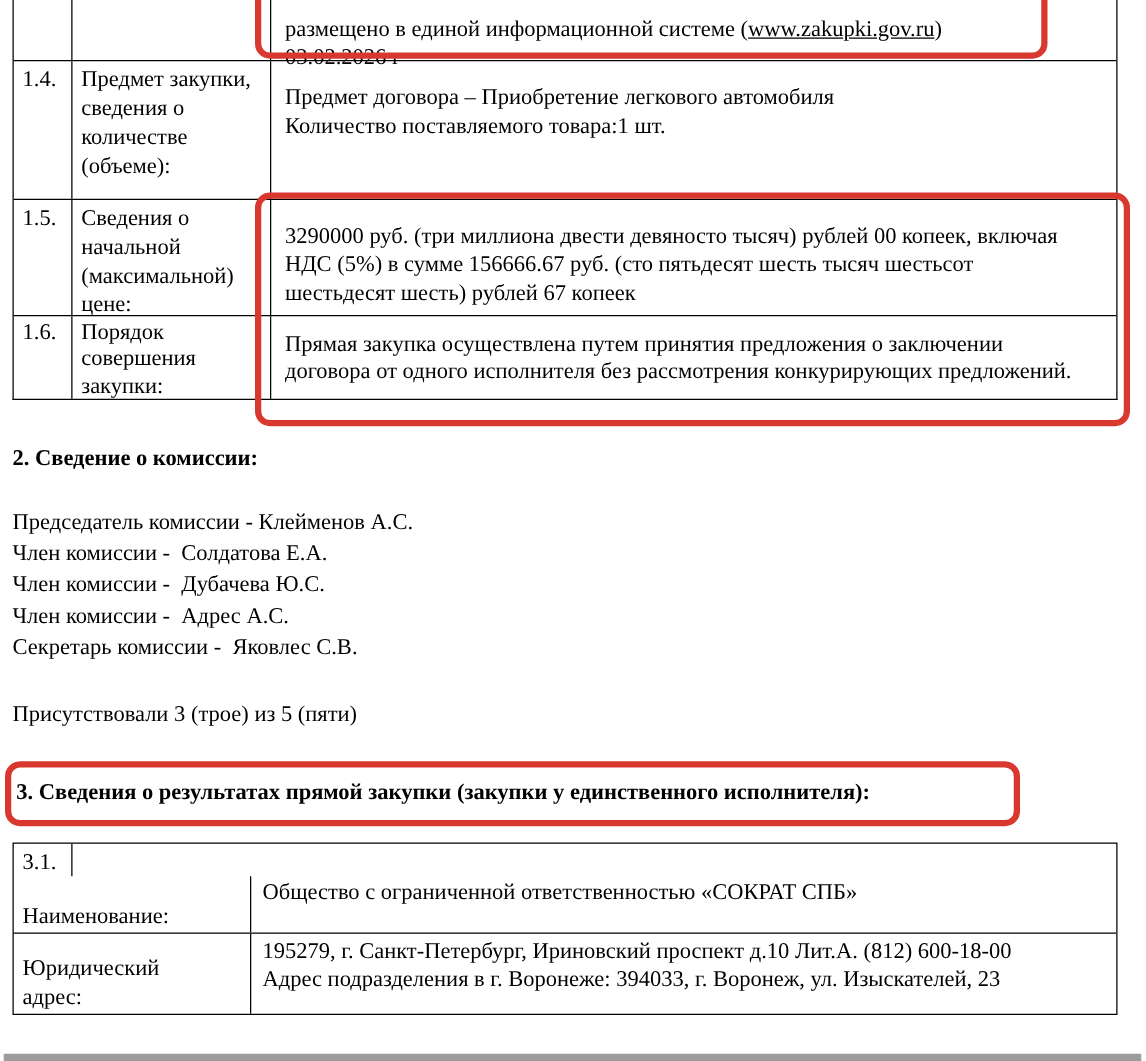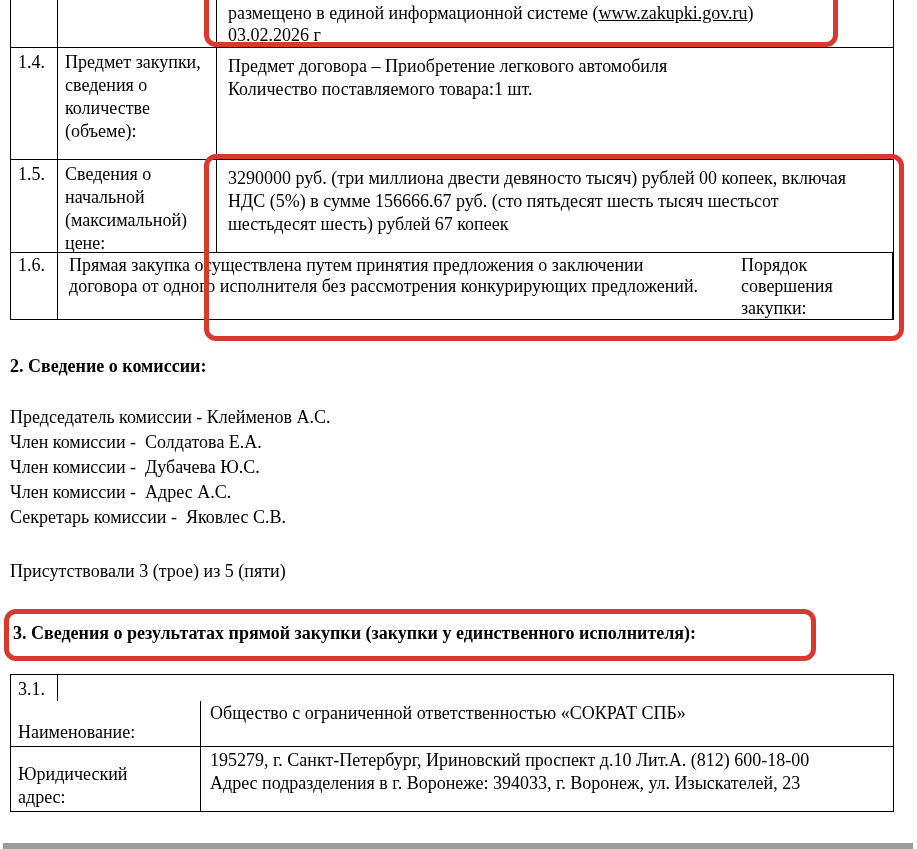--- a/index.html
+++ b/index.html
@@ -21,21 +21,21 @@
   }
   .t1 .row { display: flex; border-bottom: 1.6px solid #000; }
   .t1 .row:last-child { border-bottom: none; flex: 1; }
   .r0 { height: 49px; }
   .r14 { height: 114px; }
   .r15 { height: 93px; }
 
   .c { font-size: 18px; line-height: 23px; }
   .num { width: 47px; border-right: 1.6px solid #000; padding: 3px 2px 0 7px; }
   .lab { width: 159px; border-right: 1.6px solid #000; padding: 3px 10px 0 7px; }
-  .val { flex: 1; padding: 7px 22px 0 11px; }
+  .val { flex: 1; padding: 7px 22px 0 11px; margin-top: 10px; }
   .r0 .val { padding-top: 2px; line-height: 22px; }
   .r16 .num, .r16 .lab, .r16 .val { line-height: 21.5px; padding-top: 2px; }
 
   .lnk { color: #000; text-decoration: underline; cursor: pointer; }
 
   
   .redbox {
     position: absolute;
     border: 5.5px solid #d8382e;
     border-radius: 12px;
@@ -101,22 +101,22 @@
     </div>
 
     <div class="row r15">
       <div class="c num">1.5.</div>
       <div class="c lab">Сведения о начальной (максимальной) цене:</div>
       <div class="c val">3290000 руб. (три миллиона двести девяносто тысяч) рублей 00 копеек, включая НДС (5%) в сумме 156666.67 руб. (сто пятьдесят шесть тысяч шестьсот шестьдесят шесть) рублей 67 копеек</div>
     </div>
 
     <div class="row r16">
       <div class="c num">1.6.</div>
+      <div class="c lab">Порядок совершения закупки:</div>
       <div class="c val">Прямая закупка осуществлена путем принятия предложения о заключении договора от одного исполнителя без рассмотрения конкурирующих предложений.</div>
-      <div class="c lab">Порядок совершения закупки:</div>
     </div>
 
   </div>
 
   <div class="redbox rb1" style="border-color: rgb(216, 56, 46);"></div>
   <div class="redbox rb2" style="border-color: rgb(216, 56, 46);"></div>
   <div class="redbox rb3" style="border-color: rgb(216, 56, 46);"></div>
 
   <div class="h2head">2. Сведение о комиссии:</div>
 

